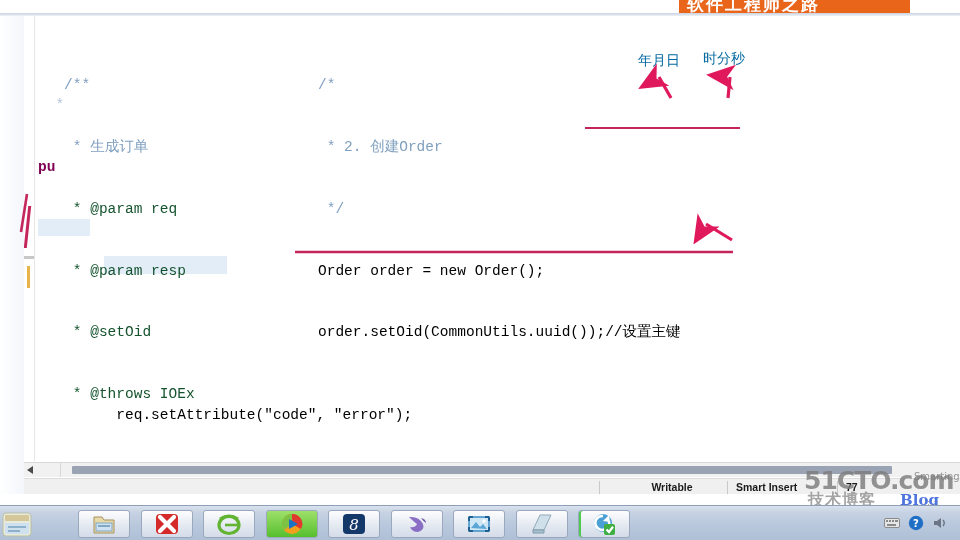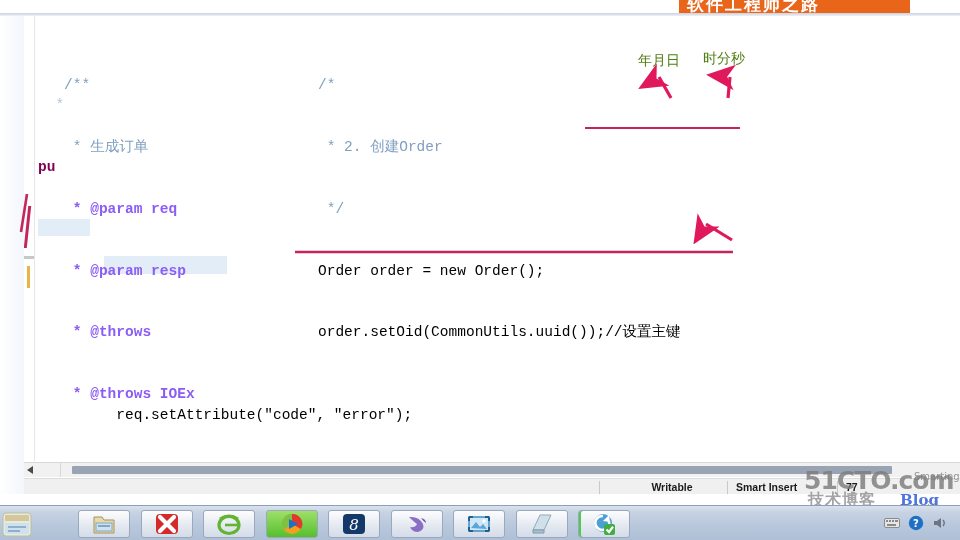--- a/index.html
+++ b/index.html
@@ -109,38 +109,38 @@
     width: 286px; height: 20px;
     overflow: hidden;
     opacity: .55;
   }
 
   .ln { display: block; height: 20.6px; }
 
   
   .kw   { color: #7f0055; font-weight: bold; }
   .jdoc { color: #7f9fbf; }
-  .jtag { color: #8b5cf6; font-weight: bold; }
+  .jtag { color: #14532d; font-weight: normal; }
   .pln  { color: #000000; }
 
   
   .hl {
     position: absolute;
     background: #e3edf8;
   }
 
   
   .ann-layer {
     position: absolute;
     left: 0; top: 0; width: 960px; height: 540px;
     pointer-events: none;
   }
   .ann-label {
     position: absolute;
-    color: #4d7c0f;
+    color: #0369a1;
     font-family: "Liberation Sans", sans-serif;
     font-size: 14px;
     white-space: nowrap;
   }
 
   
   .hscroll {
     position: absolute;
     left: 0px; top: 446px; width: 936px; height: 14px;
     background: #f1f1f1;
@@ -299,21 +299,21 @@
       <div class="code-pane pane-back" style="top:38px;height:407px;">
         <span class="ln jdoc" style="opacity:.6">  *</span>
         <span class="ln kw">pu</span>
       </div>
 
       <div class="code-pane" style="left:14px; top:18px; width:286px; height:427px; overflow:hidden;">
         <span class="ln jdoc" style="margin-left:0">   /**</span>
         <span class="ln jdoc">    * 生成订单</span>
         <span class="ln jtag">    * @param req</span>
         <span class="ln jtag">    * @param resp</span>
-        <span class="ln jtag">    * @throws</span>
+        <span class="ln jtag">    * @setOid</span>
         <span class="ln jtag">    * @throws IOEx</span>
         
         
         
         
         
         
         
         
         

